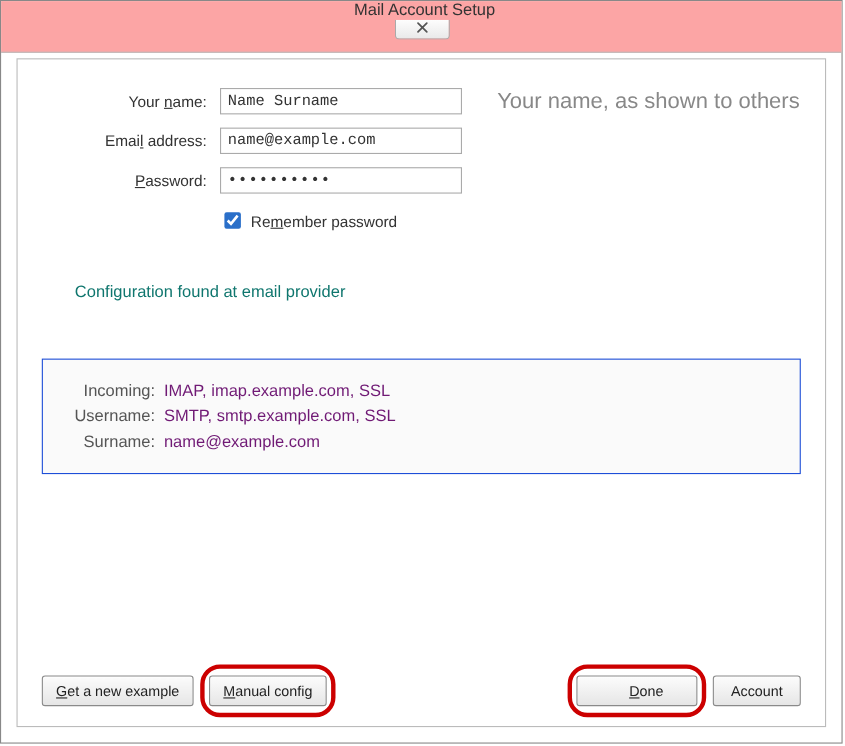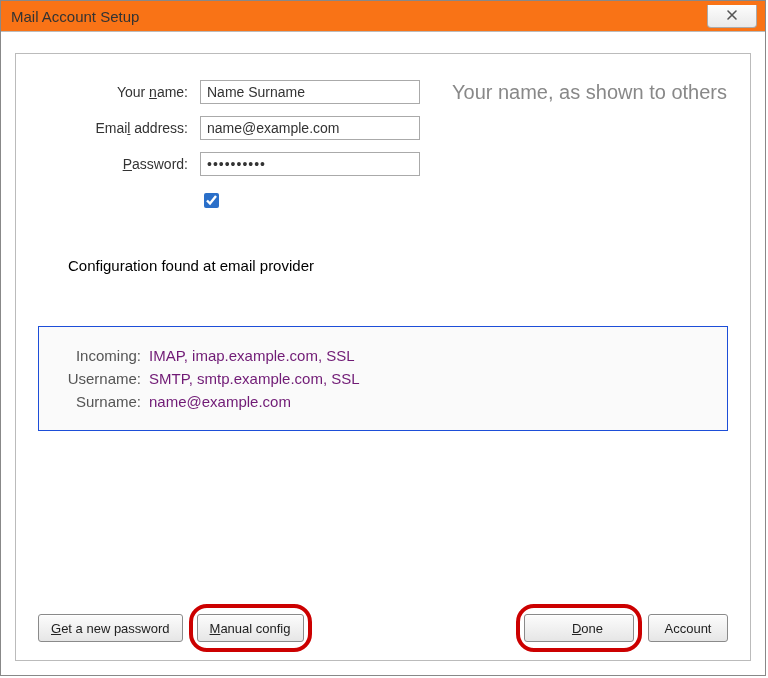--- a/index.html
+++ b/index.html
@@ -20,24 +20,25 @@
     background: #fff;
     position: relative;
     box-sizing: border-box;
   }
 
   .titlebar {
     height: 30px;
     border-bottom: 1px solid #bbb;
     display: flex;
     align-items: center;
-    padding: 0 4px 0 10px;
+    padding: 0 4px 16px 10px;
     font-size: 15px;
     color: #333;
-    background: #f97316;
+    background: #fca5a5;
+    flex-direction: column;
   }
   .titlebar .title {
     flex: 1;
   }
   .close-btn {
     width: 48px;
     height: 22px;
     border: 1px solid #aaa;
     border-top: none;
     border-radius: 0 0 4px 4px;
@@ -75,21 +76,21 @@
   .lbl {
     text-align: right;
     color: #333;
   }
   .u { text-decoration: underline; }
   input.txt {
     width: 220px;
     height: 24px;
     border: 1px solid #aaa;
     padding: 0 6px;
-    font-family: Liberation Sans, sans-serif;
+    font-family: Liberation Mono, monospace;
     font-size: 14px;
     color: #333;
     box-sizing: border-box;
   }
   .hint {
     color: #888;
     font-size: 20px;
   }
   .checkbox-row {
     display: flex;
@@ -99,21 +100,21 @@
   }
   .checkbox-row input[type=checkbox] {
     width: 15px;
     height: 15px;
     accent-color: #2a6fc9;
   }
 
   .status {
     margin-top: 46px;
     margin-left: 30px;
-    color: #000000;
+    color: #0f766e;
     font-size: 15px;
   }
 
   .details-box {
     margin-top: 52px;
     border: 1px solid #1d4ed8;
     background: #fafafa;
     padding: 14px 12px 14px 12px;
   }
   .detail-row {
@@ -202,20 +203,23 @@
 
       <div class="lbl">
         <span class="u">P</span><span>assword:</span>
       </div>
       <input class="txt" type="text" style="letter-spacing: 1px;" value="••••••••••">
       <div></div>
 
       <div></div>
       <div class="checkbox-row">
         <input type="checkbox" checked="" style="">
+        <label>
+          <span>Re</span><span class="u">m</span><span>ember password</span>
+        </label>
       </div>
       <div></div>
     </div>
 
     <div class="status">Configuration found at email provider</div>
 
     <div class="details-box">
       <div class="detail-row">
         <span class="dlabel">Incoming:</span>
         <span class="dval">IMAP, imap.example.com, SSL</span>
@@ -225,21 +229,21 @@
         <span class="dval">SMTP, smtp.example.com, SSL</span>
       </div>
       <div class="detail-row">
         <span class="dlabel">Surname:</span>
         <span class="dval">name@example.com</span>
       </div>
     </div>
 
     <div class="footer">
       <button class="win">
-        <span class="u">G</span><span>et a new password</span>
+        <span class="u">G</span><span>et a new example</span>
       </button>
       <span class="ring">
         <button class="win">
           <span class="u">M</span><span>anual config</span>
         </button>
       </span>
       <span class="spacer"></span>
       <span class="ring">
         <button class="win bold" style="min-width:110px;">
           <span class="u">D</span><span>one</span>

